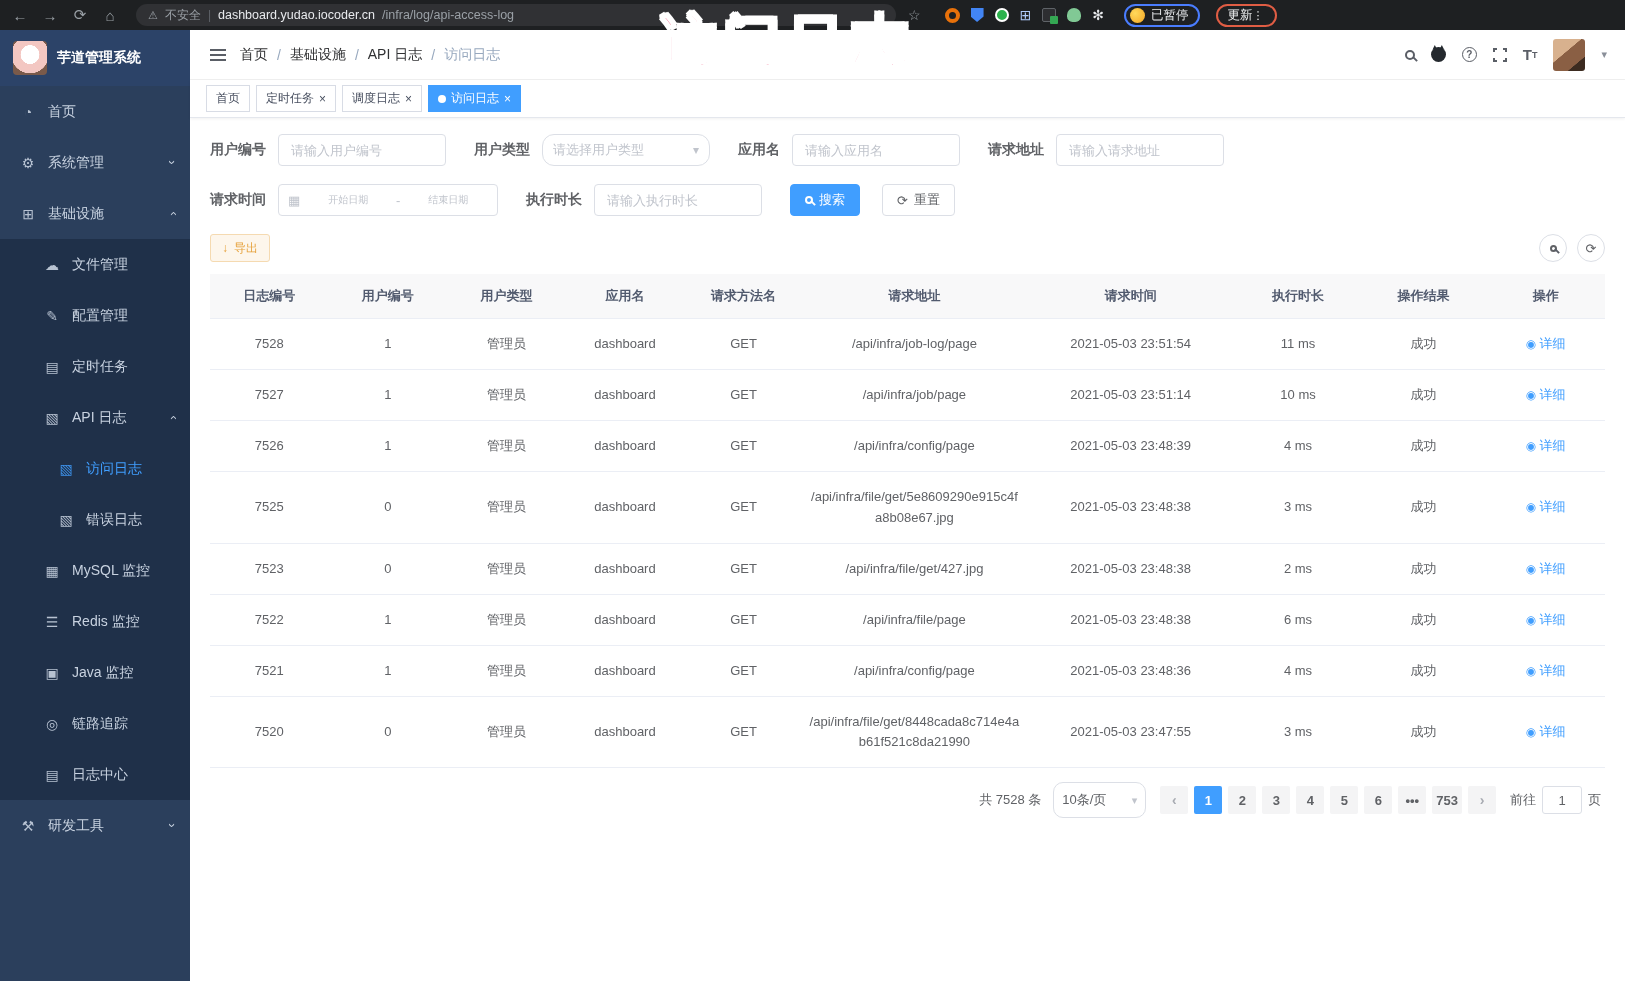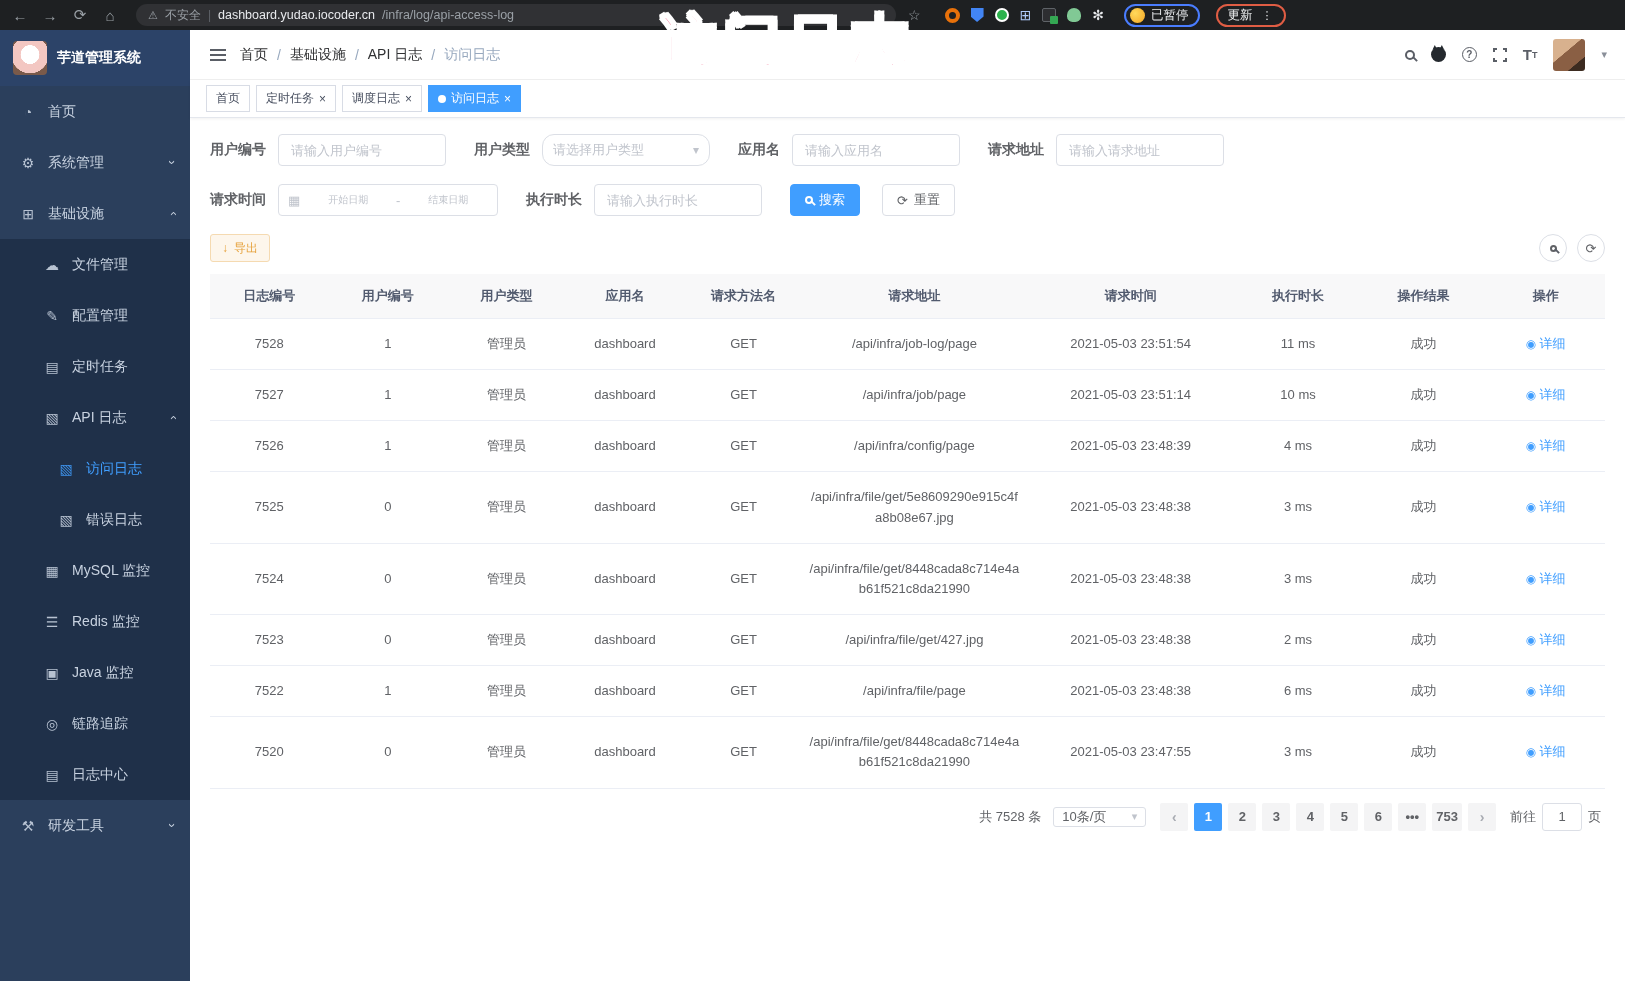--- a/index.html
+++ b/index.html
@@ -21,21 +21,21 @@
   .ext-shield { background:#4285f4; clip-path:polygon(0 0,100% 0,100% 60%,50% 100%,0 60%); width:13px; height:14px; }
   .ext-green { background:#2bb24c; border-radius:50%; border:2px solid #fff; }
   .ext-puzzle { color:#aecbfa; font-size:14px; width:auto; height:auto; line-height:14px; }
   .ext-translate { background:#2d2e31; border:1px solid #5f6368; border-radius:2px; position:relative; }
   .ext-translate::after { content:""; position:absolute; right:-3px; bottom:-3px; width:8px; height:8px; background:#34a853; border-radius:1px; }
   .ext-person { background:#81c995; border-radius:50% 50% 40% 40%; }
   .ext-pin { color:#e8eaed; font-size:14px; width:auto; height:auto; line-height:14px; }
   .paused-pill { display:flex; align-items:center; gap:6px; border:2px solid #4a7dff; border-radius:13px; padding:1px 9px 1px 4px; margin-left:10px; }
   .paused-face { width:15px; height:15px; border-radius:50%; background:radial-gradient(circle at 35% 35%, #ffd95c, #f5a623); }
   .paused-label { color:#e8eaed; font-size:12.5px; }
-  .update-pill { display:flex; align-items:center; gap:9px; border:2px solid #e05d44; border-radius:13px; padding:1px 10px; margin-left:6px; }
+  .update-pill { display:flex; align-items:center; gap:0; border:2px solid #e05d44; border-radius:13px; padding:1px 10px; margin-left:6px; }
   .update-label { color:#f1f3f4; font-size:12.5px; }
   .kebab { color:#f1f3f4; font-size:11px; letter-spacing:1px; }
 
   
   .watermark { position:absolute; left:660px; top:4px; z-index:50; font-size:56px; font-weight:700; letter-spacing:8px; color:#ec3565; -webkit-text-stroke:2.5px #fff;
     text-shadow:-2px -2px 0 #fff, 2px -2px 0 #fff, -2px 2px 0 #fff, 2px 2px 0 #fff; pointer-events:none; }
 
   
   .shell { display:flex; height:951px; }
   .sidebar { width:190px; background:#2b3f5c; flex-shrink:0; display:flex; flex-direction:column; overflow:hidden; }
@@ -114,21 +114,21 @@
   
   table.grid { width:100%; border-collapse:collapse; table-layout:fixed; }
   .grid th { background:#f8f8f9; color:#515a6e; font-size:13px; font-weight:700; padding:13px 4px; border-bottom:1px solid #ebeef5; text-align:center; }
   .grid td { color:#606266; font-size:13px; padding:15px 6px; border-bottom:1px solid #ebeef5; text-align:center; word-break:break-all; line-height:1.55; }
   .detail-link { color:#409eff; cursor:pointer; white-space:nowrap; }
   .eye { font-size:12px; }
 
   
   .pagebar { display:flex; align-items:center; justify-content:flex-end; gap:8px; padding:14px 4px 0 0; font-size:13px; color:#606266; }
   .total-label { margin-right:4px; font-weight:400; }
-  .size-select { width:93px; height:20px; border:1px solid #dcdfe6; border-radius:3px; display:flex; align-items:center; justify-content:space-between; padding:0 8px; cursor:pointer; color:#606266; }
+  .size-select { width:93px; height:36px; border:1px solid #dcdfe6; border-radius:10px; display:flex; align-items:center; justify-content:space-between; padding:0 8px; cursor:pointer; color:#606266; }
   .size-select .sel-caret { color:#c0c4cc; font-size:11px; }
   .pager { display:flex; align-items:center; gap:6px; margin:0 6px; }
   .pg { min-width:28px; height:28px; background:#f4f4f5; border-radius:2px; display:flex; align-items:center; justify-content:center; font-weight:700; color:#606266; cursor:pointer; padding:0 4px; font-size:13px; }
   .pg.arrow { color:#a8abb2; font-size:14px; }
   .pg.active { background:#409eff; color:#fff; }
   .goto { display:flex; align-items:center; gap:6px; }
   .goto input { width:40px; height:28px; border:1px solid #dcdfe6; border-radius:3px; text-align:center; font-size:13px; color:#606266; font-family:"Liberation Sans",sans-serif; }
 </style>
 </head>
 <body>
@@ -420,52 +420,52 @@
               <td>管理员</td>
               <td>dashboard</td>
               <td>GET</td>
               <td>/api/infra/file/get/5e8609290e915c4fa8b08e67.jpg</td>
               <td>2021-05-03 23:48:38</td>
               <td>3 ms</td>
               <td>成功</td>
               <td><span class="detail-link"><span class="eye">◉ </span><span>详细</span></span></td>
             </tr>
             <tr>
-              <td>7524</td>
-              <td>0</td>
-              <td>管理员</td>
-              <td>dashboard</td>
-              <td>GET</td>
-              <td>/api/infra/file/get/8448cada8c714e4ab61f521c8da21990</td>
-              <td>2021-05-03 23:48:38</td>
-              <td>3 ms</td>
-              <td>成功</td>
-              <td><span class="detail-link"><span class="eye">◉ </span><span>详细</span></span></td>
-            </tr>
-            <tr>
               <td>7523</td>
               <td>0</td>
               <td>管理员</td>
               <td>dashboard</td>
               <td>GET</td>
               <td>/api/infra/file/get/427.jpg</td>
               <td>2021-05-03 23:48:38</td>
               <td>2 ms</td>
               <td>成功</td>
               <td><span class="detail-link"><span class="eye">◉ </span><span>详细</span></span></td>
             </tr>
             <tr>
               <td>7522</td>
               <td>1</td>
               <td>管理员</td>
               <td>dashboard</td>
               <td>GET</td>
               <td>/api/infra/file/page</td>
               <td>2021-05-03 23:48:38</td>
               <td>6 ms</td>
+              <td>成功</td>
+              <td><span class="detail-link"><span class="eye">◉ </span><span>详细</span></span></td>
+            </tr>
+            <tr>
+              <td>7521</td>
+              <td>1</td>
+              <td>管理员</td>
+              <td>dashboard</td>
+              <td>GET</td>
+              <td>/api/infra/config/page</td>
+              <td>2021-05-03 23:48:36</td>
+              <td>4 ms</td>
               <td>成功</td>
               <td><span class="detail-link"><span class="eye">◉ </span><span>详细</span></span></td>
             </tr>
             <tr>
               <td>7520</td>
               <td>0</td>
               <td>管理员</td>
               <td>dashboard</td>
               <td>GET</td>
               <td>/api/infra/file/get/8448cada8c714e4ab61f521c8da21990</td>

